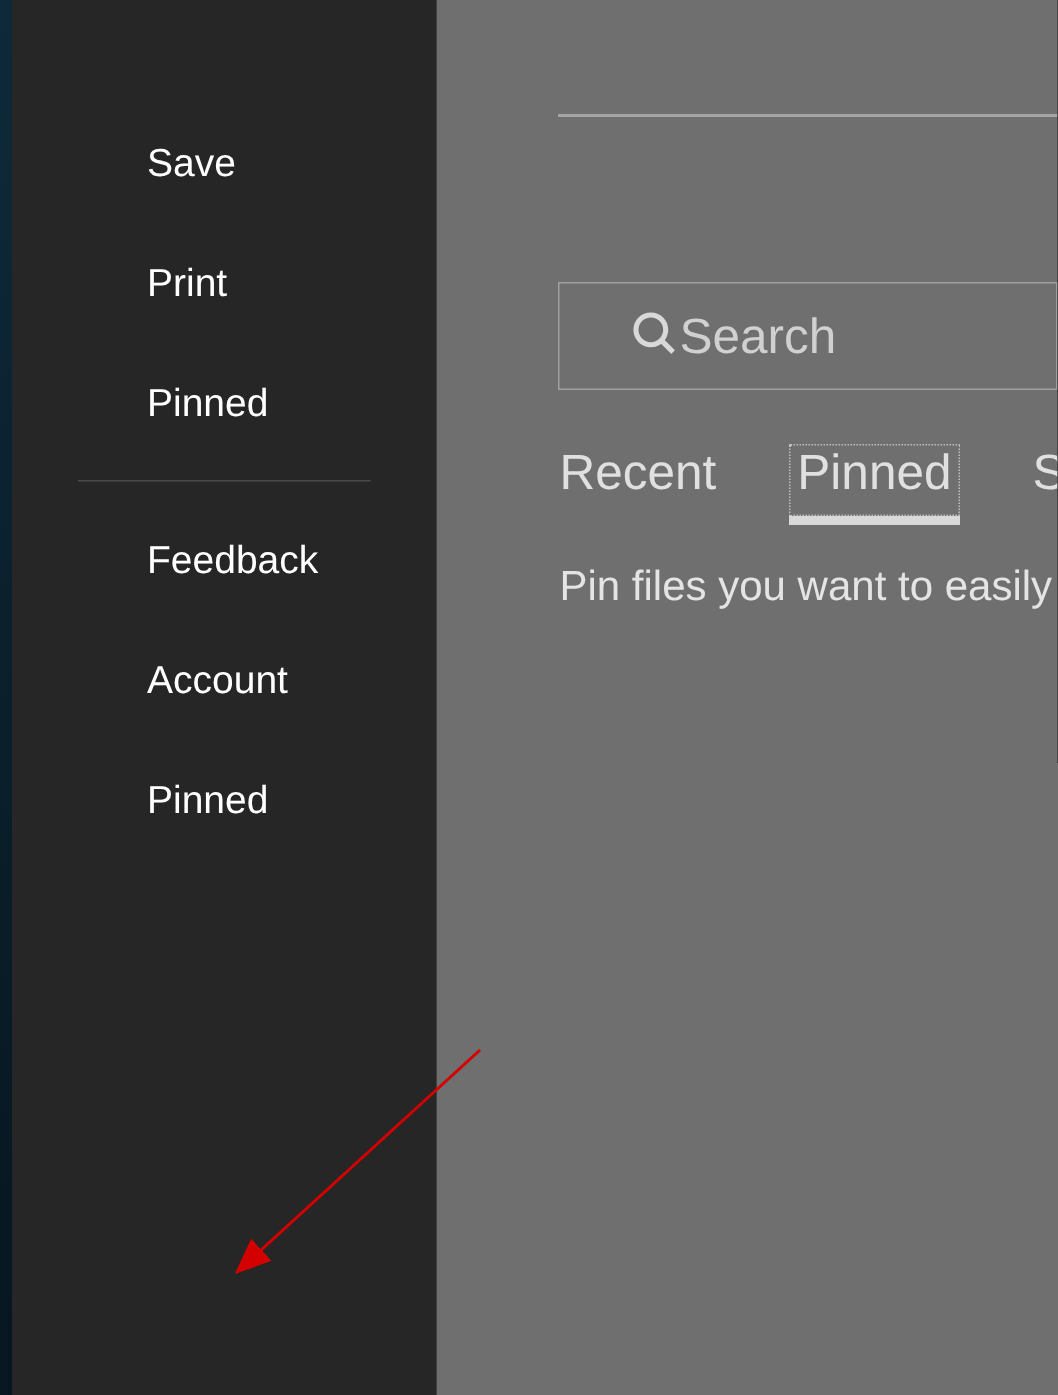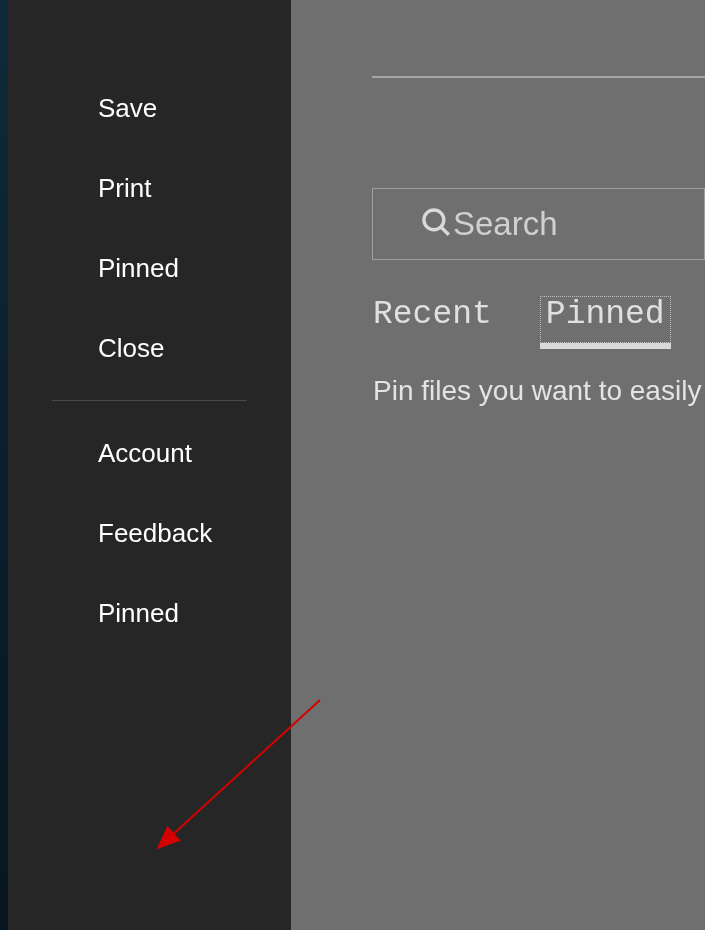--- a/index.html
+++ b/index.html
@@ -77,21 +77,20 @@
       display: flex;
       gap: 54px;
       align-items: flex-start;
       font-size: 33px;
       color: #e0e0e0;
     }
     .tab {
       cursor: pointer;
       padding-bottom: 10px;
       position: relative;
-      font-family: Liberation Mono, monospace;
     }
     .tab.selected {
       outline: 1px dotted #bfbfbf;
       outline-offset: -1px;
       padding: 0 6px 10px 6px;
       margin: 0 -6px;
     }
     .tab.selected::after {
       content: "";
       position: absolute;
@@ -121,24 +120,23 @@
 <body>
 
 <div class="desktop-edge"></div>
 
 <div class="app">
 
   <div class="sidebar">
     <div class="menu-item">Save</div>
     <div class="menu-item">Print</div>
     <div class="menu-item">Pinned</div>
-    <div class="menu-item">Close</div>
     <div class="divider"></div>
+    <div class="menu-item">Feedback</div>
     <div class="menu-item">Account</div>
-    <div class="menu-item">Feedback</div>
     <div class="menu-item">Pinned</div>
   </div>
 
   <div class="content">
     <div class="top-rule"></div>
 
     <div class="search-box">
       <span class="search-icon">
         <svg viewBox="0 0 24 24">
             <circle cx="10.5" cy="10.5" r="7"></circle>

